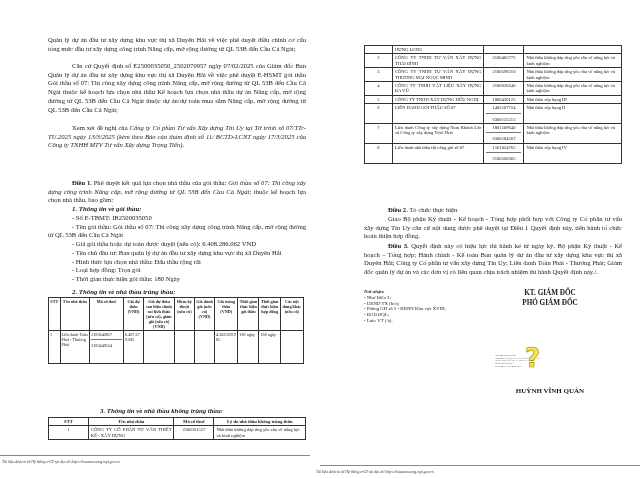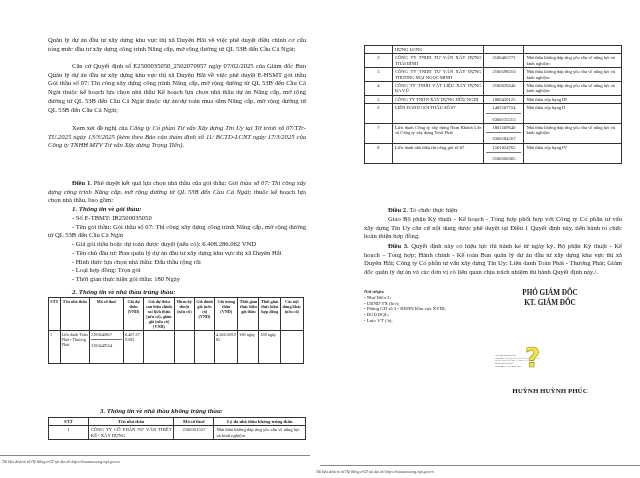--- a/index.html
+++ b/index.html
@@ -194,31 +194,31 @@
 <div class="recipients" style="left:364px; top:289px; width:82px;">
   <div class="b it">Nơi nhận:</div>
   <div>- Như Điều 3;</div>
   <div>- UBND TX (b/c);</div>
   <div style="text-align:justify">- Phòng GD số 3 - KBNN Khu vực XVIII;</div>
   <div>- BGĐ BQL;</div>
   <div>- Lưu: VT (     b).</div>
 </div>
 
 <div class="sign-title" style="left:480px; top:288px; width:140px;">
+  <div>KT. GIÁM ĐỐC</div>
   <div>PHÓ GIÁM ĐỐC</div>
-  <div>KT. GIÁM ĐỐC</div>
 </div>
 
 <div class="stamp">
   <div class="stamp-text">
     <div>Văn đang được ký số bởi</div>
     <div>Văn bản ký: BAN QUẢN LÝ DỰ ÁN ĐẦU TƯ XÂY</div>
     <div>DỰNG KHU VỰC THỊ XÃ DUYÊN HẢI</div>
     <div>Mã số thuế: 2100597...</div>
     <div>Thời gian ký: 17.03.2025 14:10</div>
   </div>
   <div class="stamp-q">?</div>
 </div>
 
-<div class="sign-name" style="left:480px; top:387px; width:140px;">HUỲNH HUỲNH PHÚC</div>
+<div class="sign-name" style="left:480px; top:387px; width:140px;">HUỲNH VĨNH QUẢN</div>
 
 <div class="footer-line" style="left:320px; top:465px; width:320px;"></div>
 <div class="footer-text" style="left:316px; top:470px;">Tài liệu được in từ Hệ thống e-GP tại địa chỉ https://muasamcong.mpi.gov.vn</div>
 
 </body></html>

